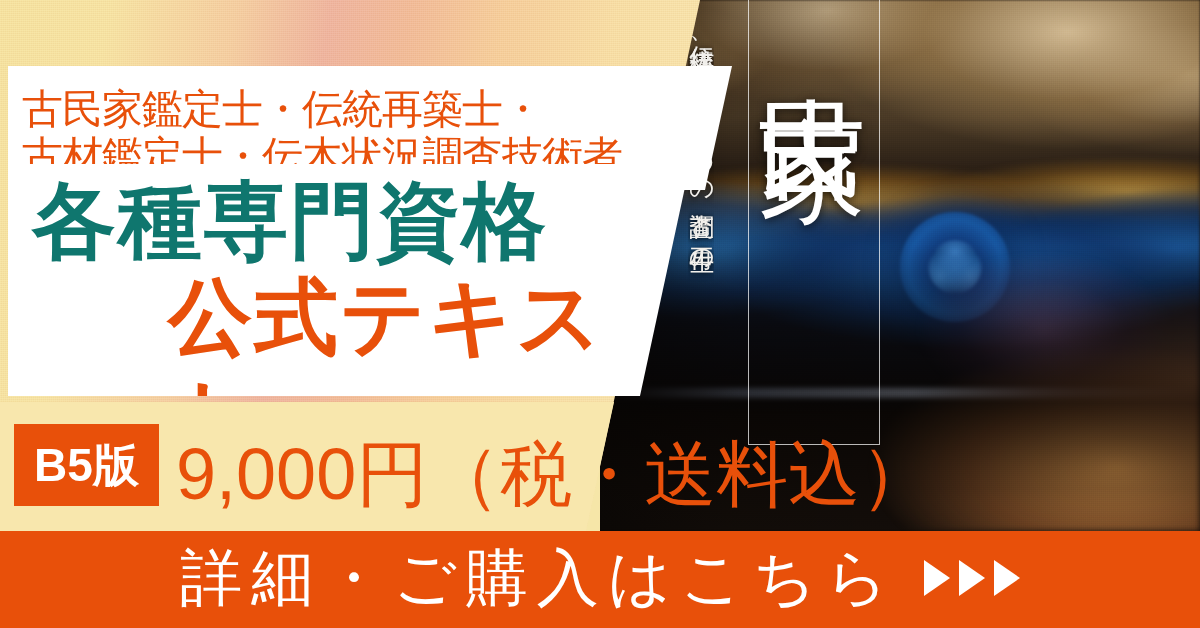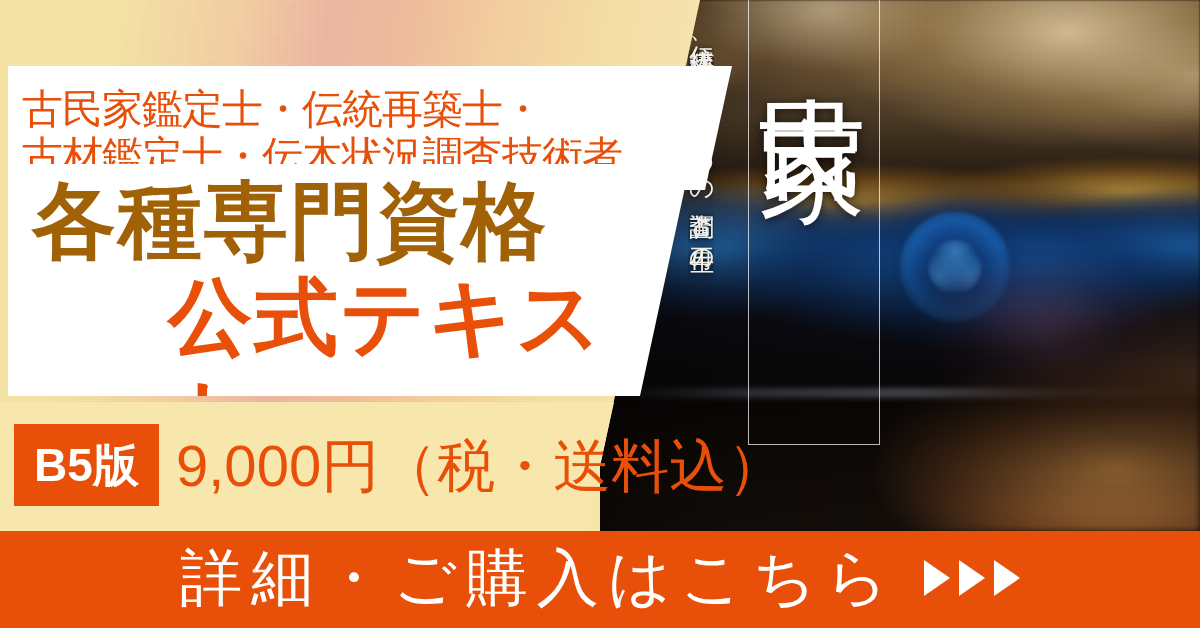--- a/index.html
+++ b/index.html
@@ -160,39 +160,39 @@
     letter-spacing:-1px;white-space:pre-line;
   }
 
   #box-title{
     left:8px;top:164px;width:682px;height:232px;
     -webkit-clip-path:polygon(0 0, 682px 0, 632px 232px, 0 232px);
     clip-path:polygon(0 0, 682px 0, 632px 232px, 0 232px);
   }
   #title-line1{
     position:absolute;left:24px;top:8px;
-    color:#a16207;font-size:84px;font-weight:bold;letter-spacing:2px;line-height:1.18;
+    color:#0f766e;font-size:84px;font-weight:bold;letter-spacing:2px;line-height:1.18;
   }
   #title-line2{
     position:absolute;left:160px;top:104px;
     color:#E8500A;font-size:84px;font-weight:bold;letter-spacing:2px;line-height:1.18;
   }
 
   
   #badge-size{
     position:absolute;left:14px;top:424px;width:145px;height:82px;
     background:#E8500A;
     display:flex;align-items:center;justify-content:center;
   }
   #badge-size-label{
     color:#fff;font-size:46px;font-weight:bold;letter-spacing:0px;line-height:1;text-align:center;
   }
   #price-text{
     position:absolute;left:176px;top:428px;
-    color:#E8500A;font-size:58px;font-weight:normal;letter-spacing:0px;line-height:1.3;
+    color:#E8500A;font-size:72px;font-weight:normal;letter-spacing:0px;line-height:1.3;
     white-space:nowrap;
   }
 
   
   #cta-bar{
     position:absolute;left:0;top:531px;width:1200px;height:97px;
     background:#E8500A;
     display:flex;align-items:center;justify-content:center;
   }
   #cta-inner{display:flex;align-items:center;gap:26px;transform:translateY(-2px);}

